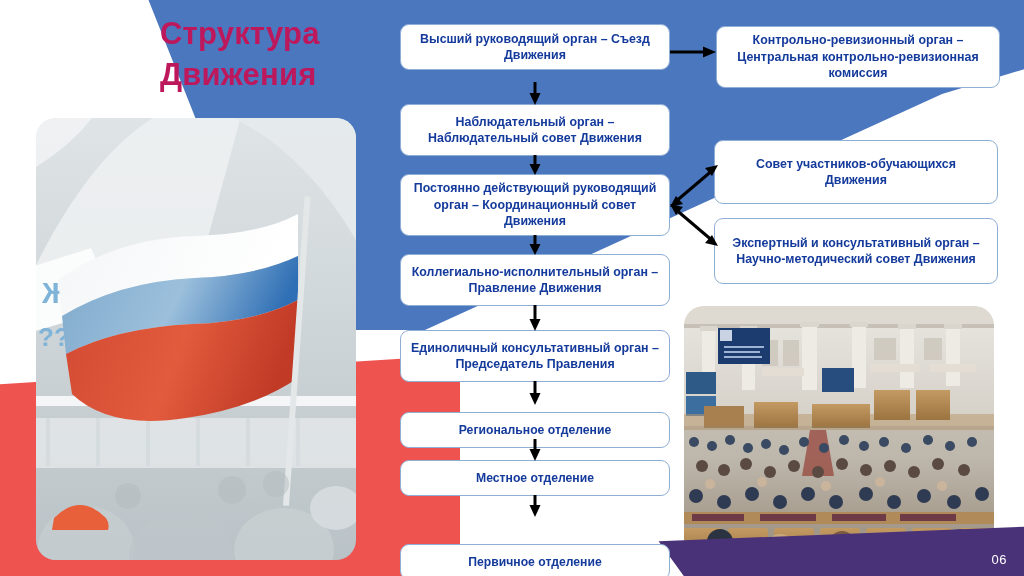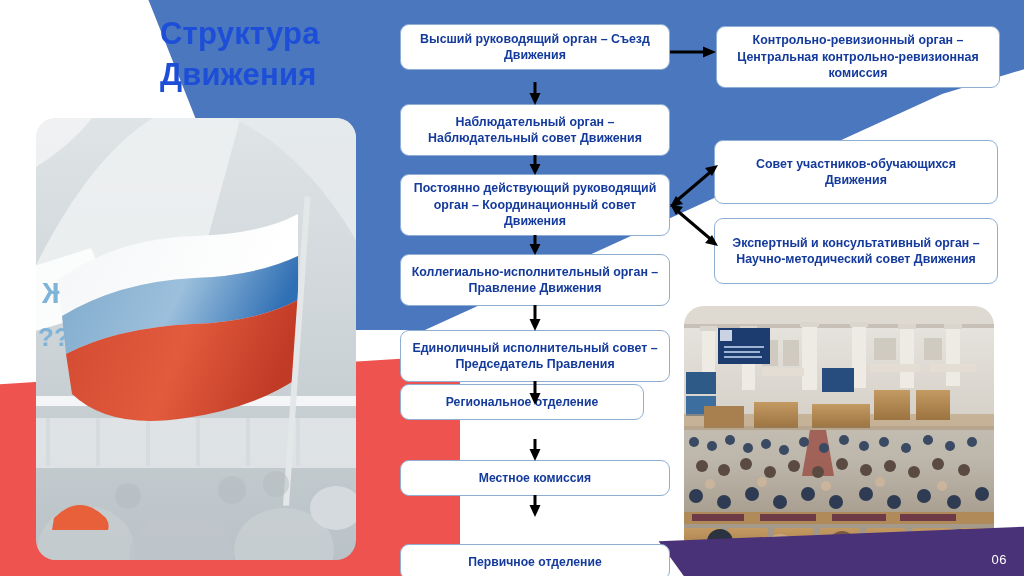--- a/index.html
+++ b/index.html
@@ -24,21 +24,21 @@
   }
   .bg-purple{
     position:absolute;right:0;bottom:0;width:420px;height:60px;
     background:#4a3278;
     clip-path:polygon(19% 100%, 13% 42%, 100% 18%, 100% 100%);
   }
 
   
   .title{
     position:absolute;left:160px;top:14px;width:230px;
-    color:#1d4ed8;font-weight:bold;font-size:31px;line-height:1.32;
+    color:#be185d;font-weight:bold;font-size:31px;line-height:1.32;
     letter-spacing:0.2px;
   }
 
   
   .photo{
     position:absolute;border-radius:20px;overflow:hidden;
   }
   .photo-flag{left:36px;top:118px;width:320px;height:442px;}
   .photo-hall{left:684px;top:306px;width:310px;height:252px;}
   .photo svg{display:block;width:100%;height:100%;}
@@ -323,29 +323,29 @@
 
   <div class="box" style="left:714px;top:218px;width:284px;height:66px;">
     <span>Экспертный и консультативный орган – Научно-методический совет Движения</span>
   </div>
 
   <div class="box" style="left:400px;top:254px;width:270px;height:52px;">
     <span>Коллегиально-исполнительный орган – Правление Движения</span>
   </div>
 
   <div class="box" style="left:400px;top:330px;width:270px;height:52px;">
-    <span>Единоличный исполнительный совет – Председатель Правления</span>
-  </div>
-
-  <div class="box small" style="left:400px;top:384px;width:244px;height:36px;">
+    <span>Единоличный консультативный орган – Председатель Правления</span>
+  </div>
+
+  <div class="box small" style="left:400px;top:412px;width:270px;height:36px;">
     <span>Региональное отделение</span>
   </div>
 
   <div class="box small" style="left:400px;top:460px;width:270px;height:36px;">
-    <span>Местное комиссия</span>
+    <span>Местное отделение</span>
   </div>
 
   <div class="box small" style="left:400px;top:544px;width:270px;height:36px;">
     <span>Первичное отделение</span>
   </div>
 
   <div class="arrow" style="left:670px;top:44px;width:48px;height:16px;">
     <svg width="48" height="16" viewBox="0 0 48 16">
       <line x1="0" y1="8" x2="36" y2="8" stroke="#000" stroke-width="3"></line>
       <polygon points="46,8 33,2.5 33,13.5" fill="#000"></polygon>

